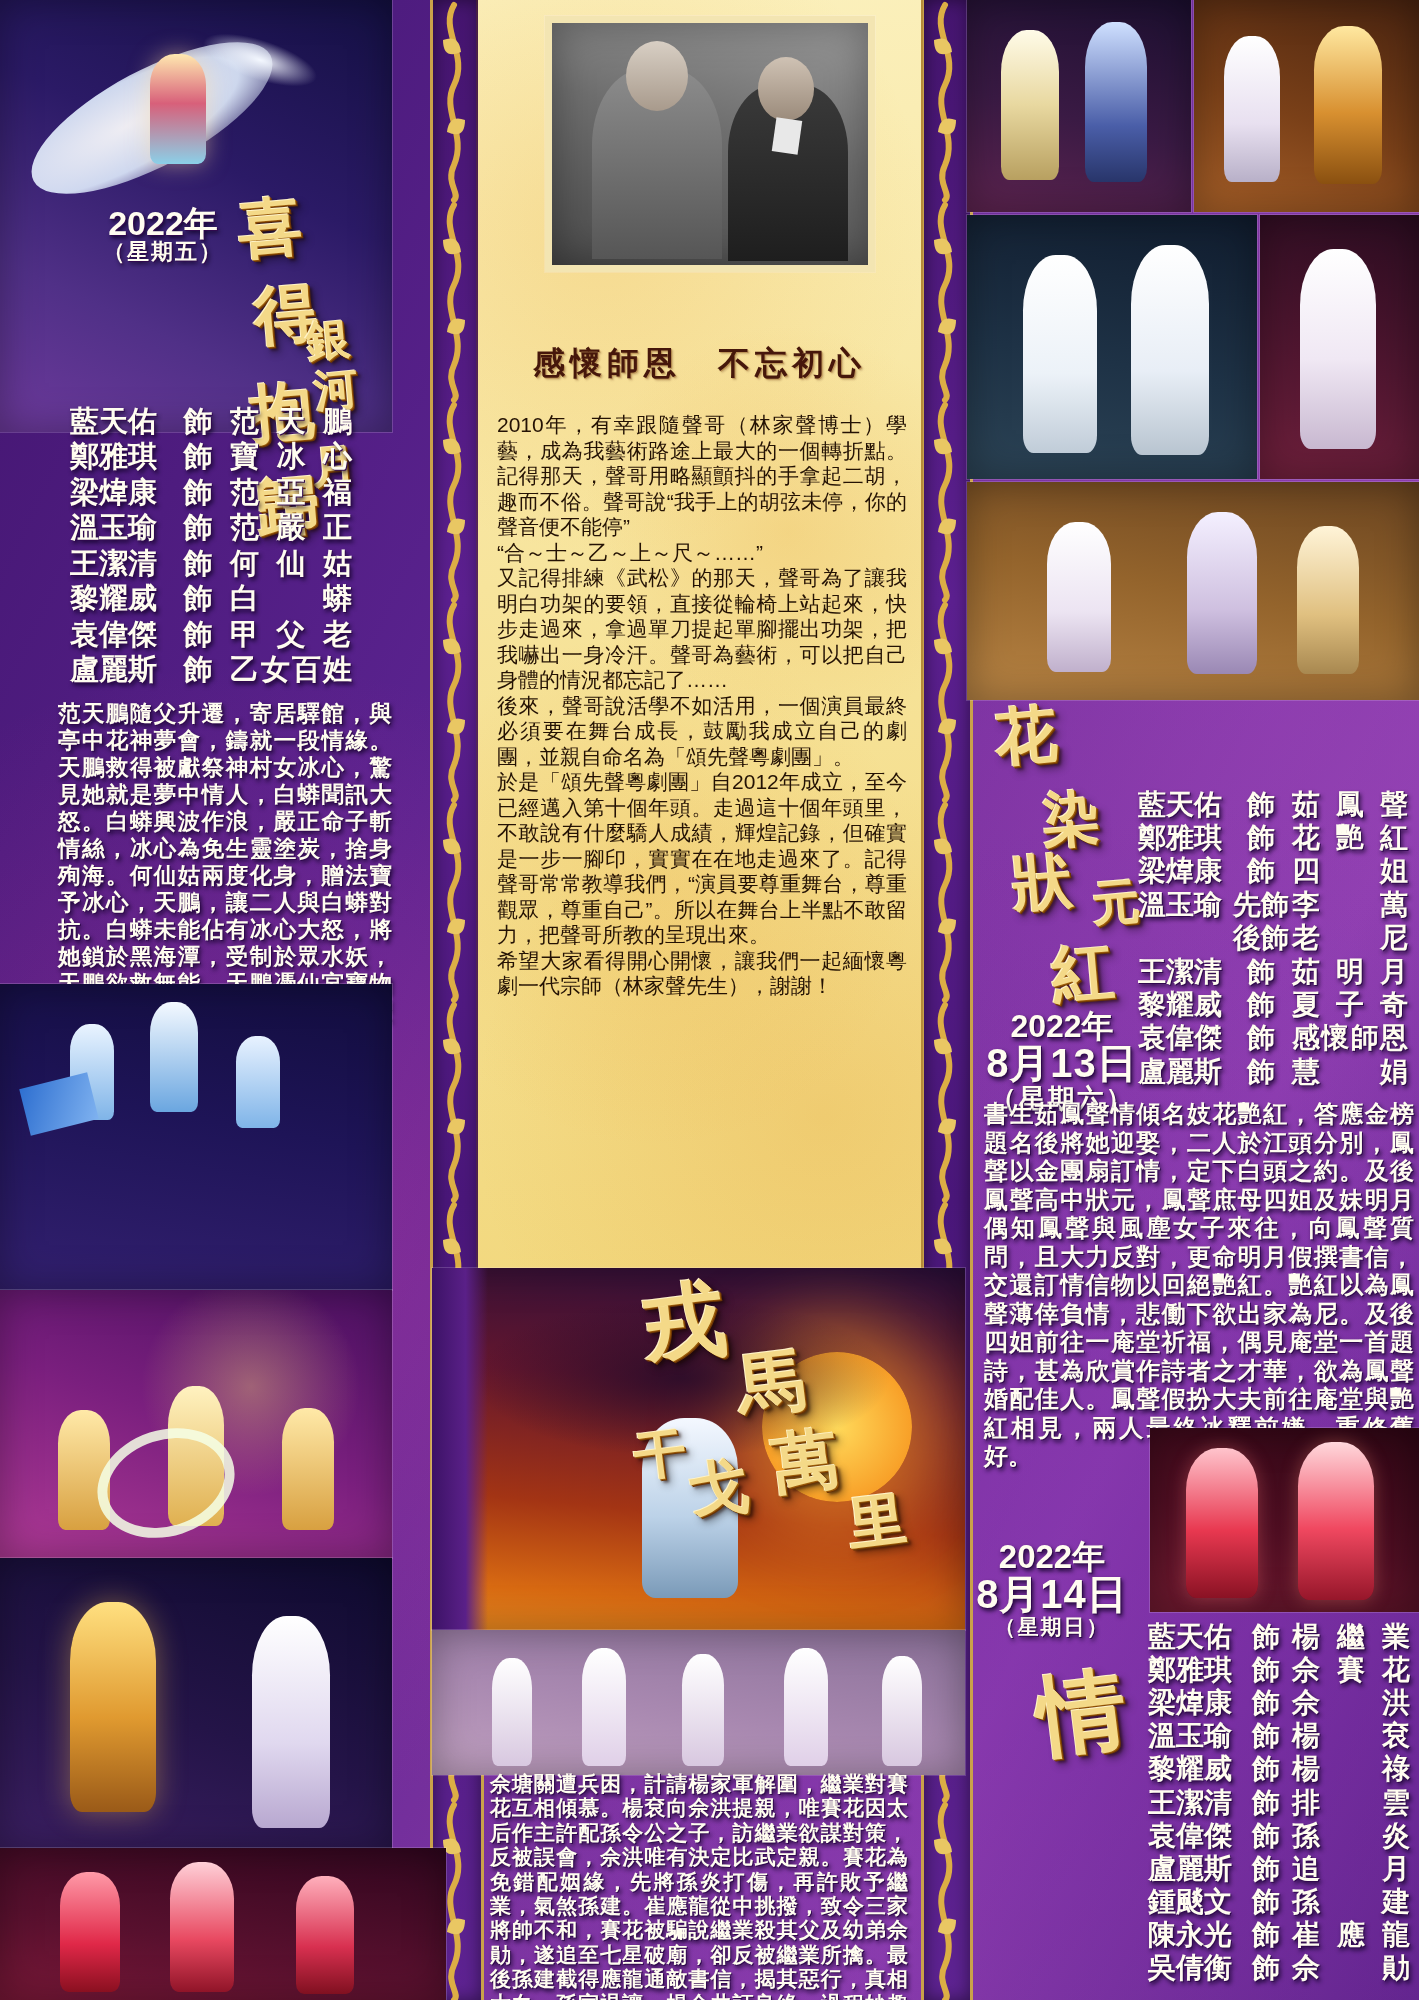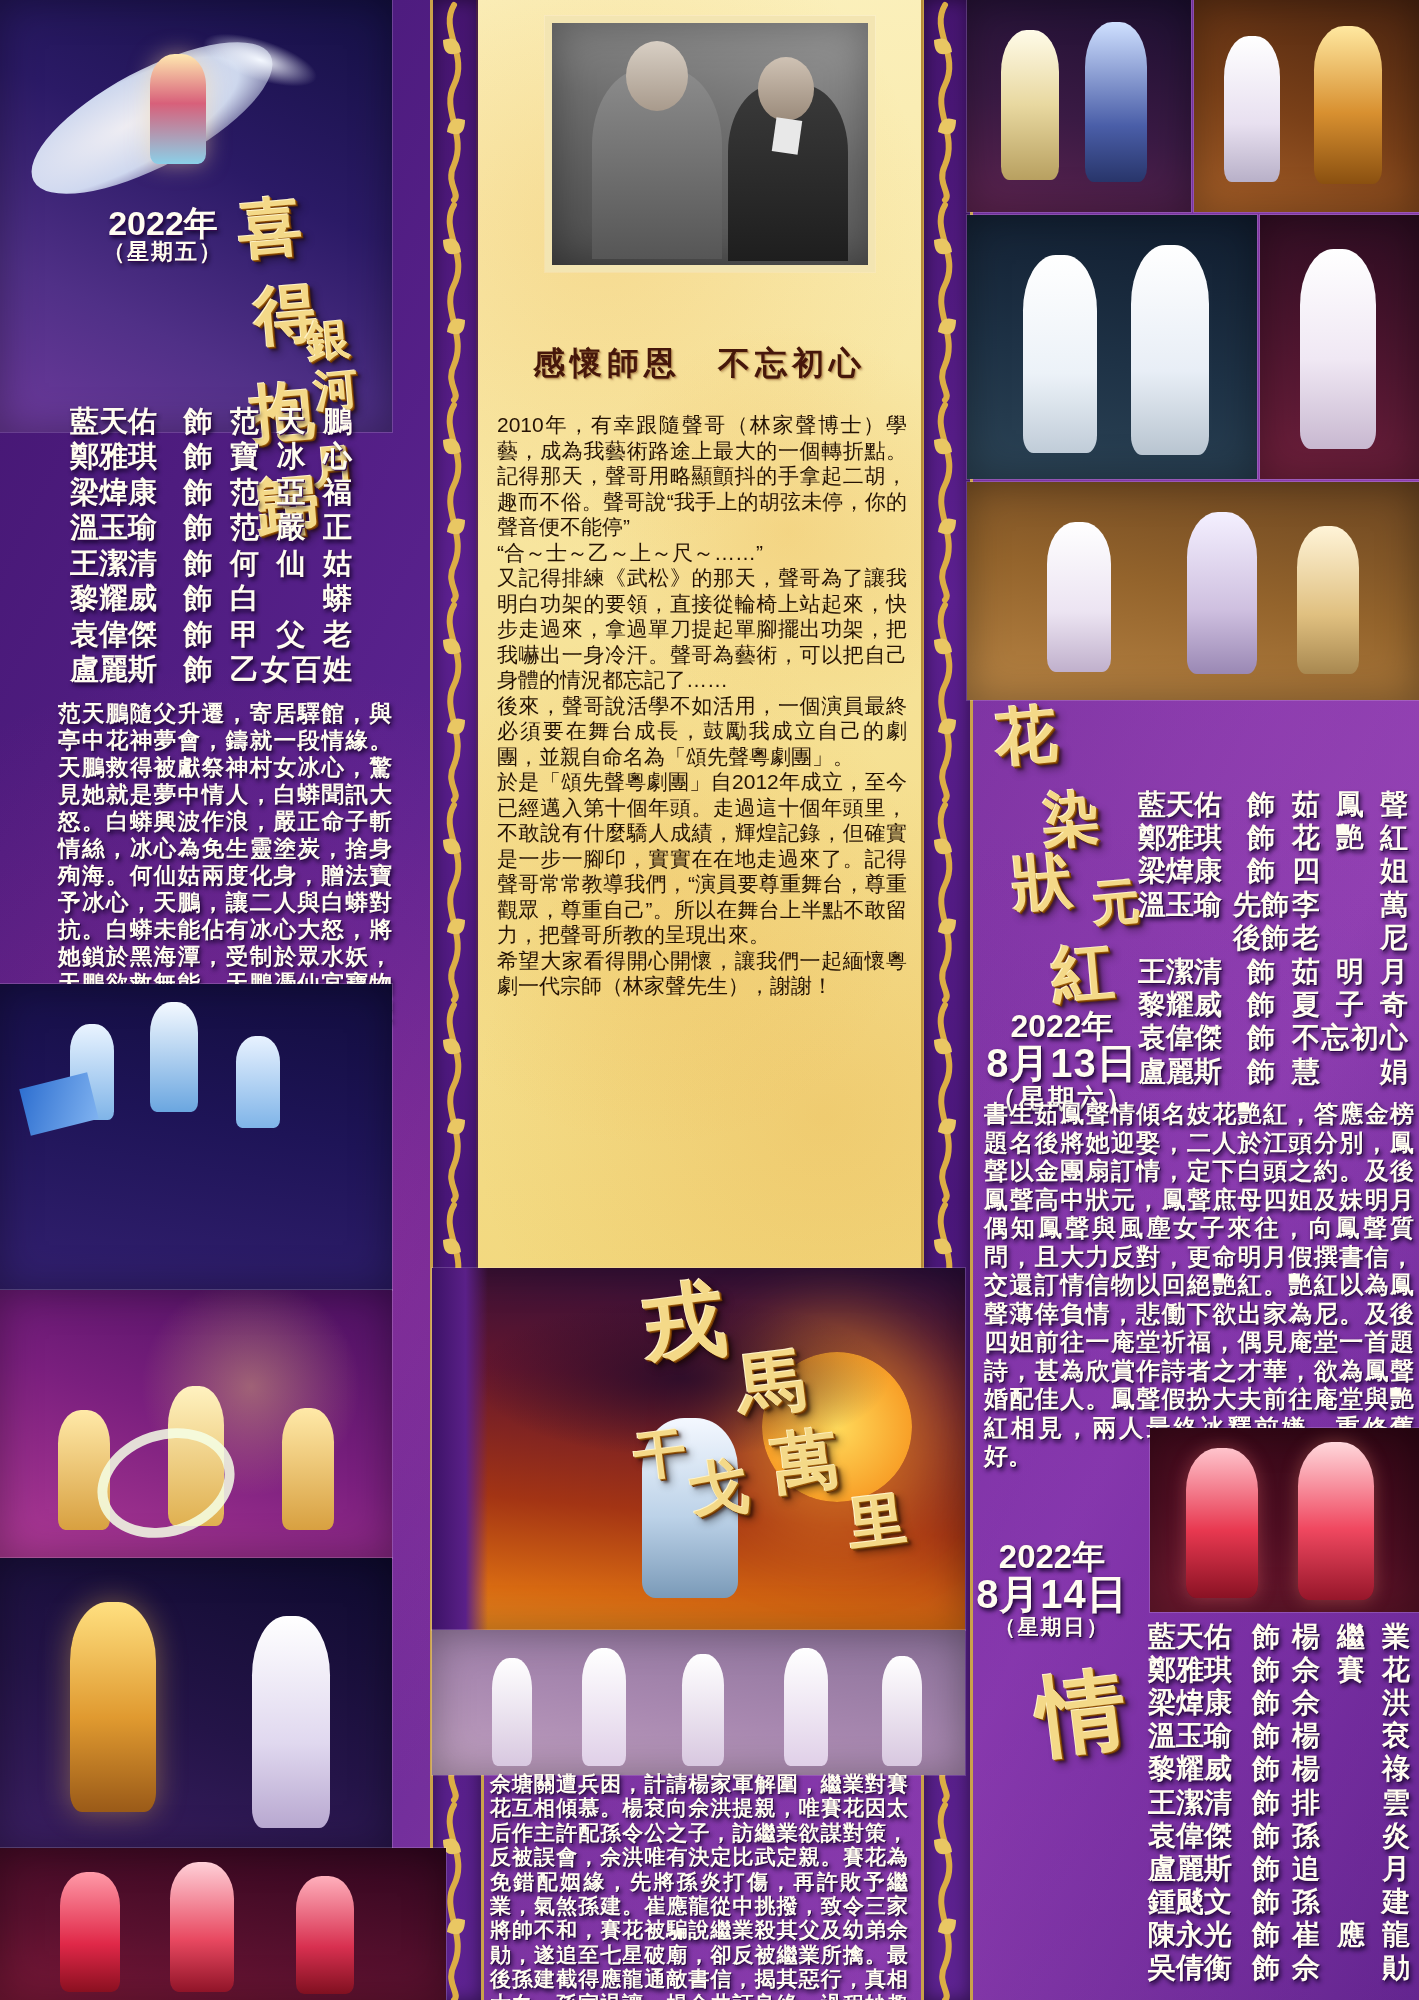--- a/index.html
+++ b/index.html
@@ -297,21 +297,21 @@
         <span class="role" style="width:116px;">茹明月</span>
       </div>
     <div class="crow" style="height:33.4px;">
         <span class="actor" style="width:92px;">黎耀威</span>
         <span class="rlabel" style="width:62px;">飾</span>
         <span class="role" style="width:116px;">夏子奇</span>
       </div>
     <div class="crow" style="height:33.4px;">
         <span class="actor" style="width:92px;">袁偉傑</span>
         <span class="rlabel" style="width:62px;">飾</span>
-        <span class="role" style="width:116px;">不忘初心</span>
+        <span class="role" style="width:116px;">感懷師恩</span>
       </div>
     <div class="crow" style="height:33.4px;">
         <span class="actor" style="width:92px;">盧麗斯</span>
         <span class="rlabel" style="width:62px;">飾</span>
         <span class="role" style="width:116px;">慧娟</span>
       </div>
   </div>
 
   <div class="syn white-txt" style="left:984px;top:1100px;width:430px;font-size:24px;line-height:28.5px;">書生茹鳳聲情傾名妓花艷紅，答應金榜題名後將她迎娶，二人於江頭分別，鳳聲以金團扇訂情，定下白頭之約。及後鳳聲高中狀元，鳳聲庶母四姐及妹明月偶知鳳聲與風塵女子來往，向鳳聲質問，且大力反對，更命明月假撰書信，交還訂情信物以回絕艷紅。艷紅以為鳳聲薄倖負情，悲働下欲出家為尼。及後四姐前往一庵堂祈福，偶見庵堂一首題詩，甚為欣賞作詩者之才華，欲為鳳聲婚配佳人。鳳聲假扮大夫前往庵堂與艷紅相見，兩人最終冰釋前嫌，重修舊好。</div>
 

